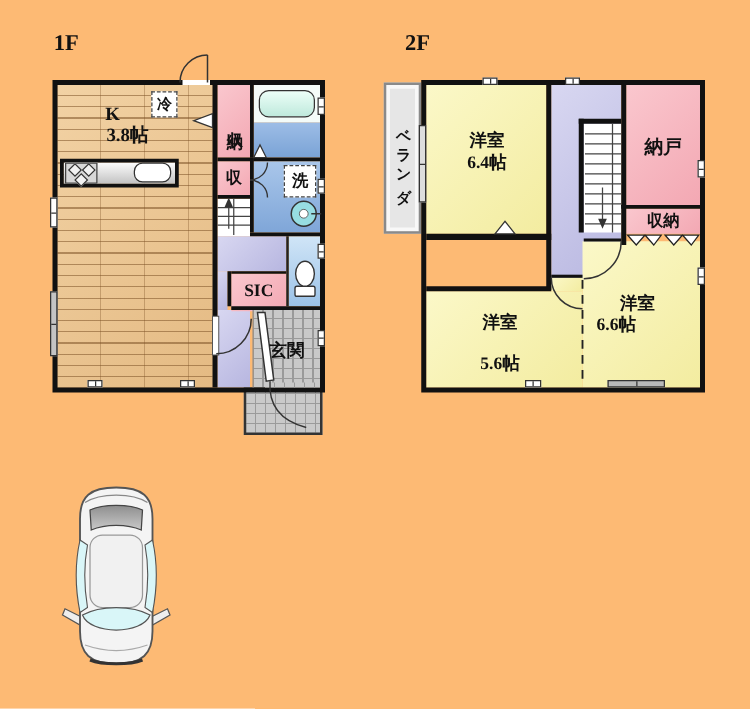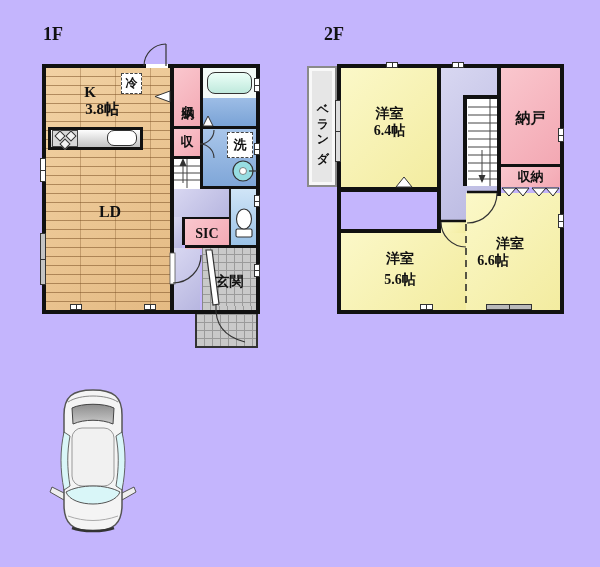--- a/index.html
+++ b/index.html
@@ -1,16 +1,16 @@
 <!DOCTYPE html>
 <html><head>
 <meta charset="utf-8">
 <style>
   html,body{margin:0;padding:0;background:#fff;}
-  #canvas{position:relative;width:600px;height:567px;background:#c4b5fd;overflow:hidden;
+  #canvas{position:relative;width:600px;height:567px;background:#fdba74;overflow:hidden;
           font-family:"Liberation Serif","DejaVu Serif",serif;}
   .abs{position:absolute;box-sizing:border-box;}
   .bldg{position:absolute;box-sizing:border-box;border:4px solid #111;background:transparent;}
   .wall{position:absolute;background:#111;}
   .room{position:absolute;box-sizing:border-box;}
   .wood{background-color:#ebc795;
         background-image:
           repeating-linear-gradient(180deg, rgba(125,82,38,0) 0 8px, rgba(125,82,38,.55) 8px 9px),
           repeating-linear-gradient(90deg, rgba(125,82,38,0) 0 34px, rgba(125,82,38,.35) 34px 35px),
           linear-gradient(135deg,#f2d2a4,#e4ba83);}
@@ -223,24 +223,23 @@
 
       <path d="M64 432 C60 450 60 470 64 490 L70 486 C67 468 67 452 70 436 Z" fill="#d9f6f8" stroke="#555" stroke-width="0.9"></path>
       <path d="M122 432 C126 450 126 470 122 490 L116 486 C119 468 119 452 116 436 Z" fill="#d9f6f8" stroke="#555" stroke-width="0.9"></path>
 
       <path d="M66 492 C80 484 106 484 120 492 C114 508 72 508 66 492 Z" fill="#d9f6f8" stroke="#555" stroke-width="1"></path>
     </g>
   </svg>
 
   <div class="lbl fs15" style="left:60px;top:84px;width:60px">K</div>
   <div class="lbl fs15" style="left:64px;top:101px;width:76px">3.8帖</div>
-  <div class="lbl fs16" style="left:70px;top:203px;width:80px">LD</div>
   <div class="lbl fs14" style="left:203px;top:274px;width:53px">玄関</div>
 
   <div class="lbl fs14" style="left:352px;top:106px;width:75px">洋室</div>
   <div class="lbl fs14" style="left:352px;top:123px;width:75px">6.4帖</div>
   <div class="lbl fs15" style="left:501px;top:110px;width:59px">納戸</div>
   <div class="lbl fs14" style="left:360px;top:251px;width:80px">洋室</div>
-  <div class="lbl fs14" style="left:360px;top:272px;width:80px">5.6帖</div>
+  <div class="lbl fs14" style="left:360px;top:284px;width:80px">5.6帖</div>
   <div class="lbl fs14" style="left:470px;top:236px;width:80px">洋室</div>
   <div class="lbl fs14" style="left:453px;top:253px;width:80px">6.6帖</div>
 
 </div>
 
 </body></html>

